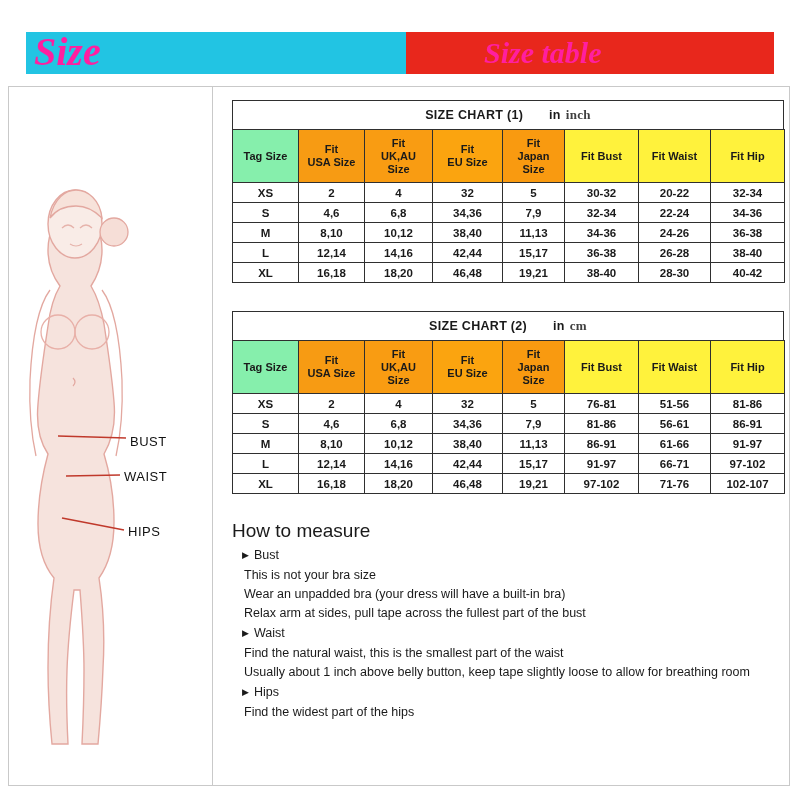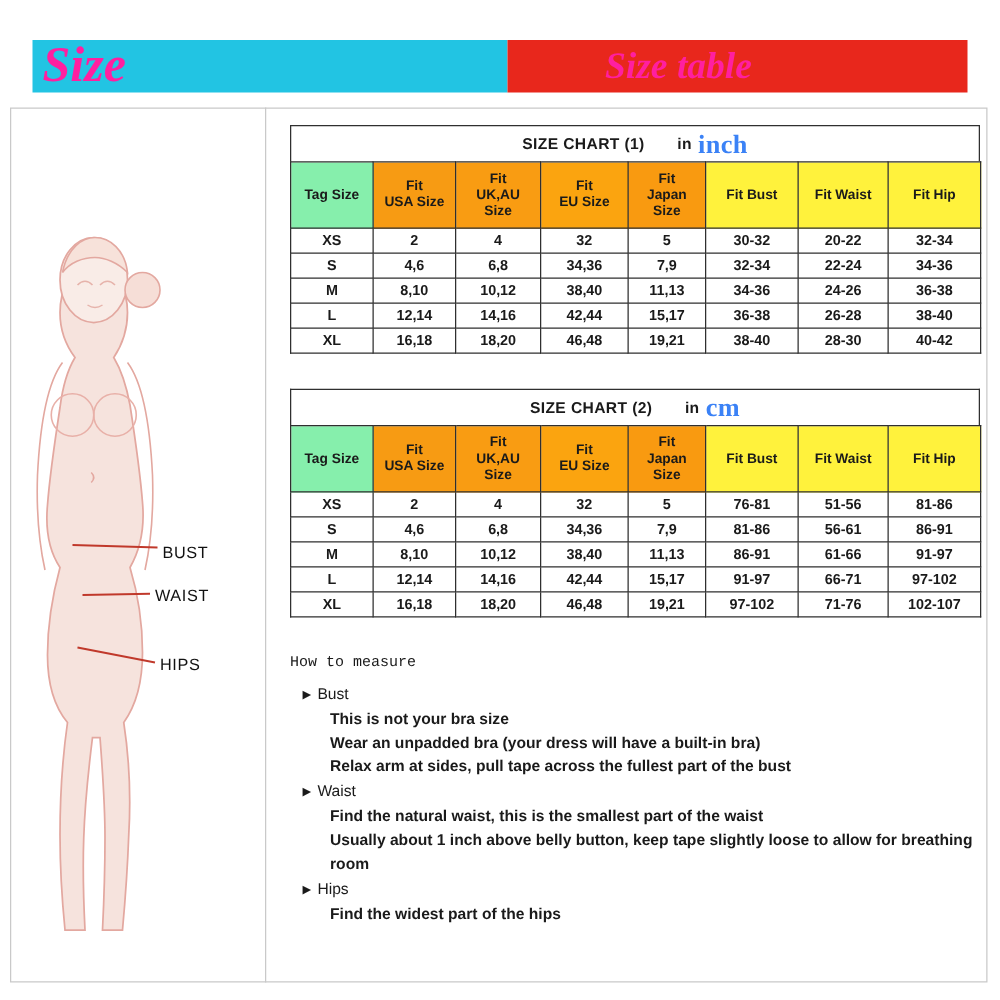--- a/index.html
+++ b/index.html
@@ -68,21 +68,21 @@
   .tbl-title {
     height:28px; border:1px solid #2f2f2f; border-bottom:none;
     display:flex; align-items:center; justify-content:center;
     background:#fff;
     font-size:12.5px; font-weight:bold; color:#1a1a1a;
     letter-spacing:.3px;
   }
   .tbl-title .unit-pre { font-weight:bold; margin-left:26px; font-size:12.5px; color:#1a1a1a;}
   .tbl-title .unit {
     font-family:"Liberation Serif", serif;
-    color:#3b82f6; font-weight:bold; font-size:21px; font-style:normal;
+    color:#404040; font-weight:bold; font-size:13px; font-style:normal;
     margin-left:5px;
   }
 
   table.size {
     border-collapse:collapse; width:552px;
     table-layout:fixed;
     font-size:11.5px;
   }
   table.size th, table.size td {
     border:1px solid #2f2f2f;
@@ -107,25 +107,25 @@
   .c-yl3   { background:#fff23c; }
   col.w1 { width:66px; } col.w2 { width:66px; } col.w3 { width:68px; }
   col.w4 { width:70px; } col.w5 { width:62px; }
   col.w6 { width:74px; } col.w7 { width:72px; } col.w8 { width:74px; }
 
   
   .howto {
     position:absolute; left:232px; top:521px; width:552px;
     font-size:12.5px; color:#1a1a1a; line-height:19px;
   }
-  .howto h4 { margin:0 0 6px 0; font-size:12px; font-weight:normal;font-family:Liberation Mono, monospace; }
+  .howto h4 { margin:0 0 6px 0; font-size:19px; font-weight:normal; }
   .howto .grp { margin-bottom:1px; }
   .howto .bullet { margin-left:10px; }
   .howto .bullet .tri { color:#1a1a1a; font-size:9px; margin-right:5px; position:relative; top:-1px;}
-  .howto .sub { margin-left:32px;font-weight:bold; }
+  .howto .sub { margin-left:12px; }
 </style>
 </head>
 <body>
 
 <div class="page">
 
   <div class="header">
     <div class="hdr-cyan"></div>
     <div class="hdr-size-word">Size</div>
     <div class="hdr-red"></div>

